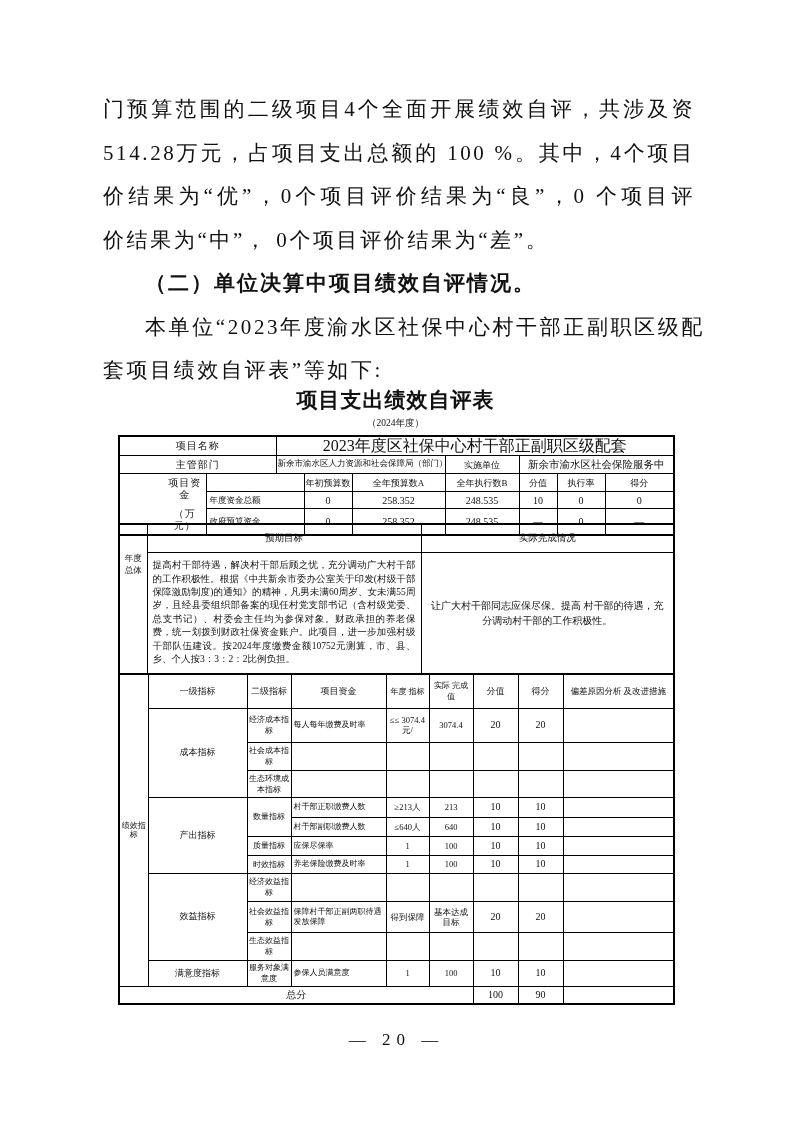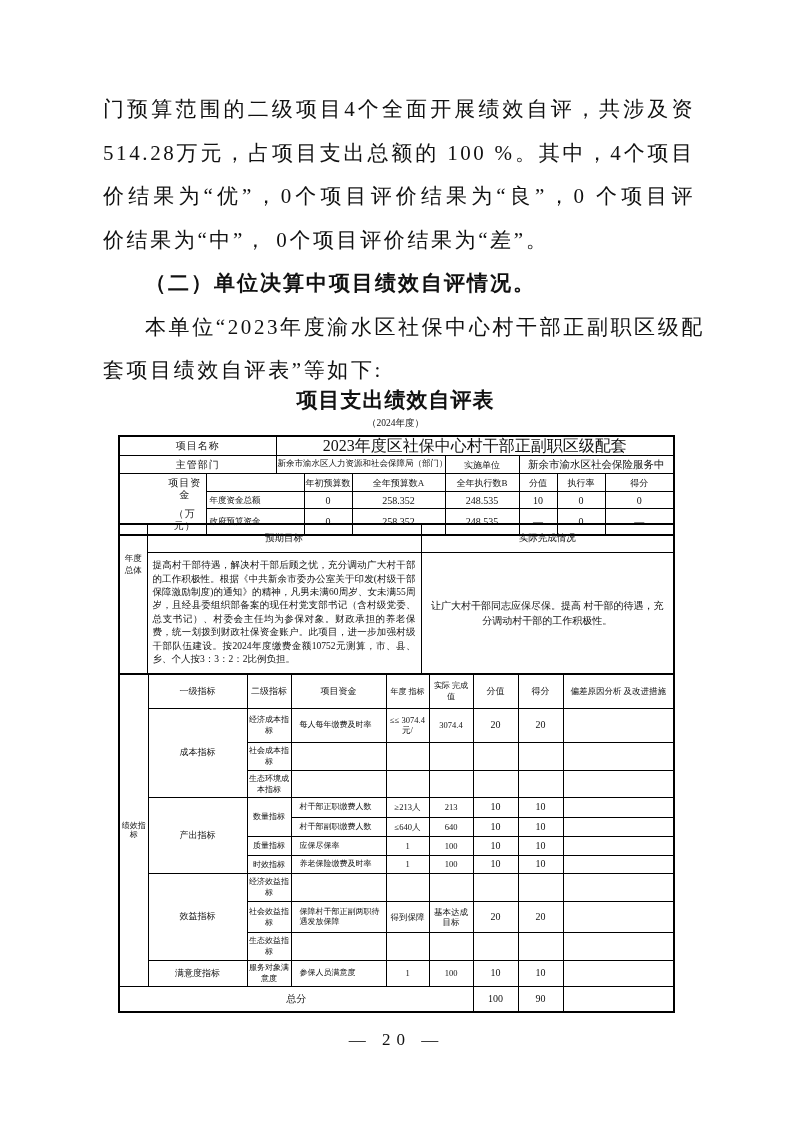--- a/index.html
+++ b/index.html
@@ -34,21 +34,21 @@
   .hdr9{font-size:9px;}
   .num{font-size:10px;}
   .side{font-size:8px;padding:0;}
   .goal-side div{font-size:8.5px;line-height:12px;white-space:pre-line;}
   .goal-side .goal-word{margin-top:46px;padding-left:42px;}
   .goalhdr{font-size:9.5px;}
   .goaltxt{font-size:9.5px;text-align:justify;padding:2px 5px;line-height:13.4px;}
   .acttxt{font-size:10px;text-align:center;padding:2px 8px;line-height:15px;}
   .l1c{font-size:9px;}
   .l2c{font-size:8px;line-height:11px;}
-  .l3c{font-size:8px;text-align:left;padding-left:8px;line-height:10px;}
+  .l3c{font-size:8px;text-align:left;padding-left:2px;line-height:10px;}
   .an{font-size:8.5px;line-height:10px;word-break:break-all;}
   .dev{font-size:8.5px;line-height:10px;}
   .total-lbl{font-size:10px;}
   
   .pagenum{position:absolute;left:0;top:1030px;width:793px;text-align:center;
     font-size:17px;letter-spacing:6px;}
 </style>
 </head>
 <body>
 
@@ -266,21 +266,21 @@
     <tr style="height:26px">
       <td class="l1c">满意度指标</td>
       <td class="l2c">服务对象满意度</td>
       <td class="l3c">参保人员满意度</td>
       <td class="an">1</td>
       <td class="an">100</td>
       <td class="num">10</td>
       <td class="num">10</td>
       <td class="dev"></td>
     </tr>
-    <tr style="height:26px">
+    <tr style="height:18px">
       <td colspan="6" class="total-lbl">总分</td>
       <td class="num">100</td>
       <td class="num">90</td>
       <td class="dev"></td>
     </tr>
   </tbody>
     </table>
 
   <div class="pagenum">— 20 —</div>
 

